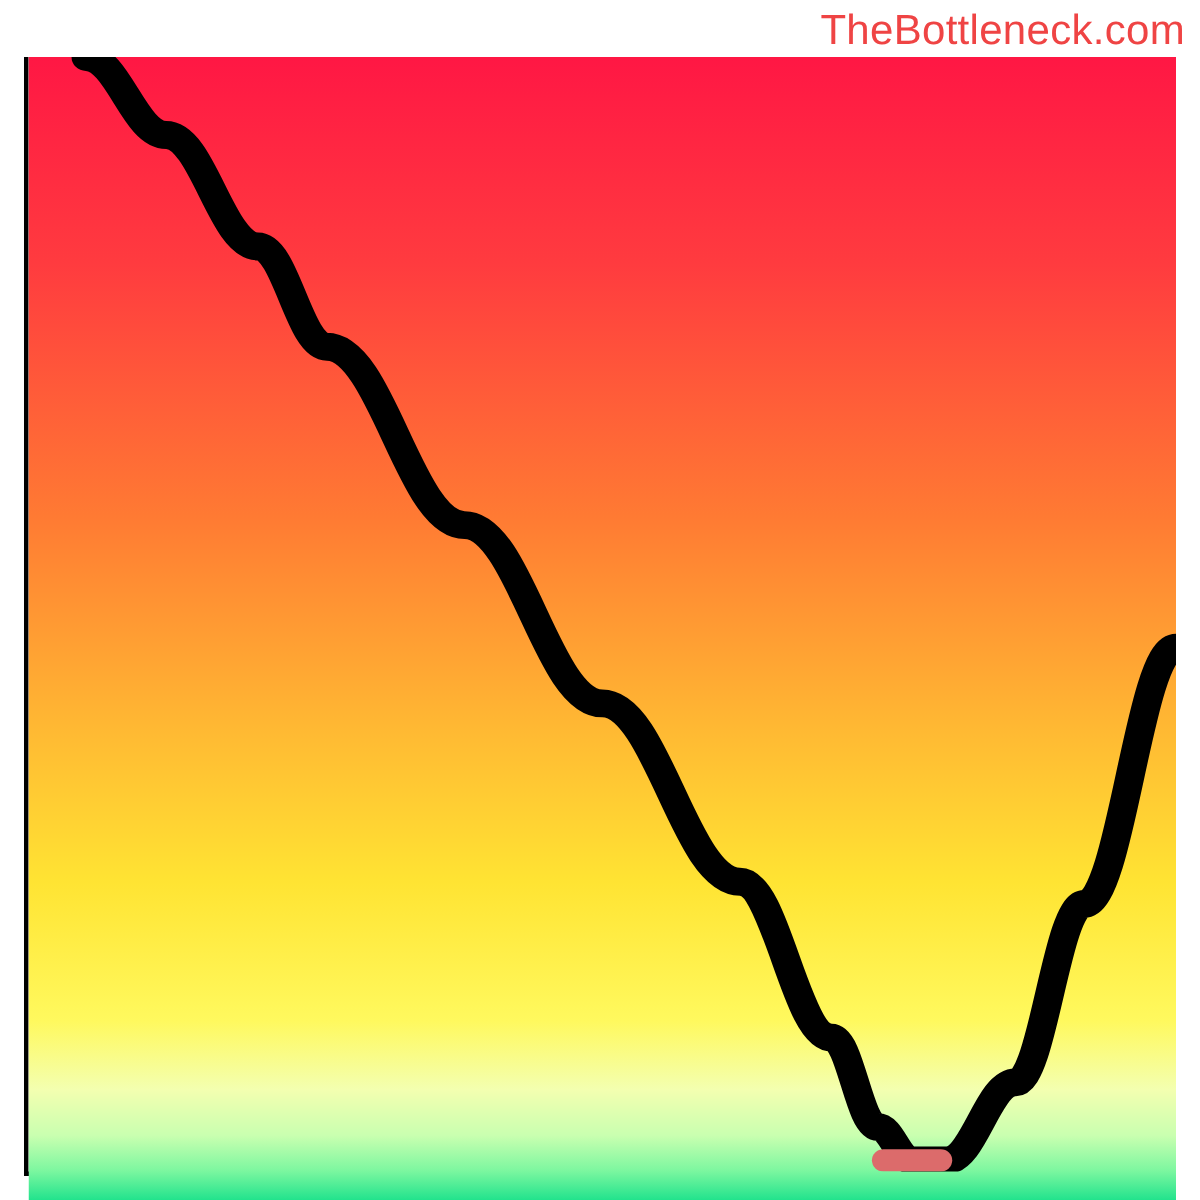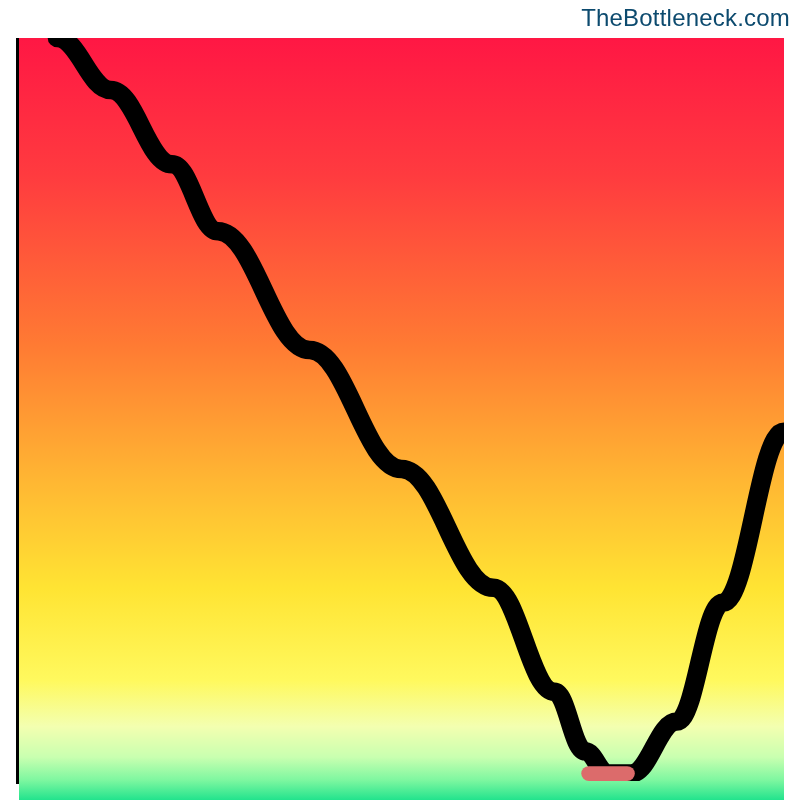--- a/index.html
+++ b/index.html
@@ -13,23 +13,23 @@
   }
   .frame {
     position: relative;
     width: 800px;
     height: 800px;
   }
   .watermark {
     position: absolute;
     top: 4px;
     right: 10px;
-    font-size: 24px;
+    font-size: 28px;
     font-weight: 400;
-    color: #0c4a6e;
+    color: #ef4444;
     letter-spacing: 0.2px;
     z-index: 10;
   }
   .plot-area {
     position: absolute;
     left: 16px;
     top: 38px;
     width: 768px;
     height: 746px;
     border-left: 3px solid #000;

